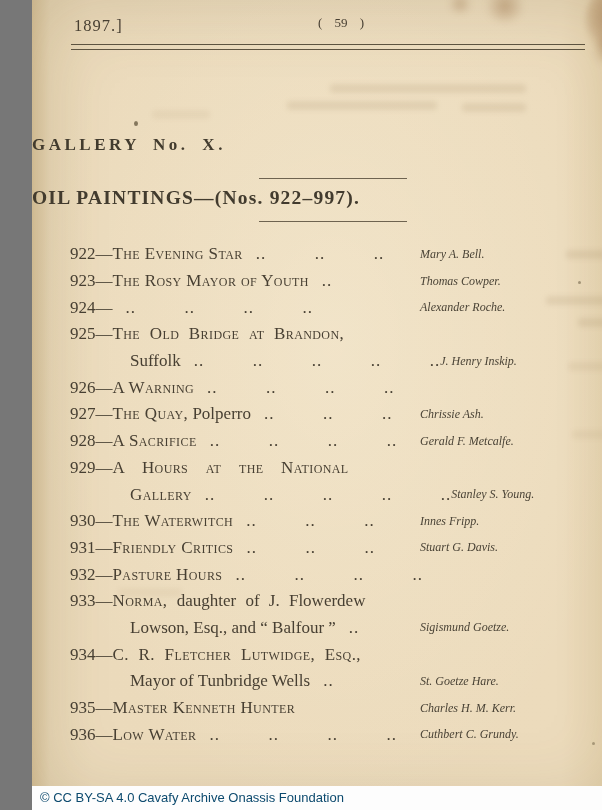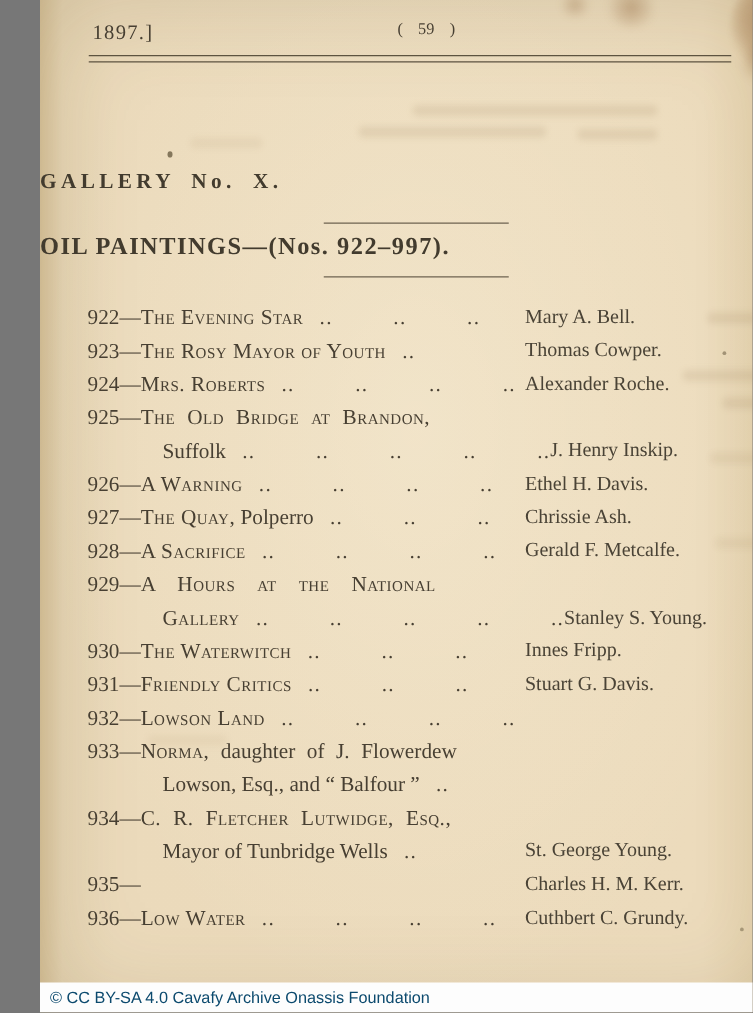--- a/index.html
+++ b/index.html
@@ -49,21 +49,21 @@
               color:#423b2e; z-index:2; }
 
   
   .entries { position:absolute; left:38px; right:40px; top:241px; font-size:17px; z-index:2; }
   .row { display:flex; align-items:center; height:26.7px; white-space:pre; }
   .row.indent { padding-left:60px; }
   .sc { font-variant:small-caps; letter-spacing:.4px; }
   .sp1 .title-seg { word-spacing:5px; }
   .sp2 .title-seg { word-spacing:13px; letter-spacing:1.5px; }
   .dots { margin-left:13px; word-spacing:19px; letter-spacing:1px; }
-  .artist { margin-left:auto; min-width:174px; font-size:16px; color:#4a4336; }
+  .artist { margin-left:auto; min-width:174px; font-style:italic; font-size:12px; color:#4a4336; }
 
   
   .credit-bar { position:absolute; left:0; right:0; bottom:0; height:24px; background:#fdfdfd;
                 z-index:4; font-family:"Liberation Sans","DejaVu Sans",sans-serif;
                 font-size:13px; line-height:24px; color:#3d3d3d; padding-left:8px; }
 </style>
 </head>
 <body>
 
 <div class="page" style="color: rgb(71, 63, 50); margin-left: 32px;">
@@ -92,35 +92,35 @@
   <div class="double-rule"></div>
 
   <h1 class="title" style="color: rgb(66, 59, 46);">GALLERY No. X.</h1>
   <div class="short-rule r1"></div>
   <h2 class="subtitle" style="color: rgb(66, 59, 46);">OIL PAINTINGS—(Nos. 922–997).</h2>
   <div class="short-rule r2"></div>
 
   <div class="entries" id="entries">
       <div class="row"><span class="num">922—</span><span class="title-seg"><span class="sc">The Evening Star</span></span><span class="dots">..  ..  ..</span><span class="artist">Mary A. Bell.</span></div>
       <div class="row"><span class="num">923—</span><span class="title-seg"><span class="sc">The Rosy Mayor of Youth</span></span><span class="dots">..</span><span class="artist">Thomas Cowper.</span></div>
-      <div class="row"><span class="num">924—</span><span class="title-seg"><span class="sc">Mrs. Roberts</span></span><span class="dots">..  ..  ..  ..</span><span class="artist">Alexander Roche.</span></div>
+      <div class="row"><span class="num">924—</span><span class="dots">..  ..  ..  ..</span><span class="artist">Alexander Roche.</span></div>
       <div class="row sp1"><span class="num">925—</span><span class="title-seg"><span class="sc">The Old Bridge at Brandon,</span></span></div>
       <div class="row indent"><span class="title-seg"><span class="rm">Suffolk</span></span><span class="dots">..  ..  ..  ..  ..</span><span class="artist">J. Henry Inskip.</span></div>
-      <div class="row"><span class="num">926—</span><span class="title-seg"><span class="sc">A Warning</span></span><span class="dots">..  ..  ..  ..</span><span class="artist">Ethel H. Davis.</span></div>
+      <div class="row"><span class="num">926—</span><span class="title-seg"><span class="sc">A Warning</span></span><span class="dots">..  ..  ..  ..</span></div>
       <div class="row"><span class="num">927—</span><span class="title-seg"><span class="sc">The Quay,</span><span class="rm"> Polperro</span></span><span class="dots">..  ..  ..</span><span class="artist">Chrissie Ash.</span></div>
       <div class="row"><span class="num">928—</span><span class="title-seg"><span class="sc">A Sacrifice</span></span><span class="dots">..  ..  ..  ..</span><span class="artist">Gerald F. Metcalfe.</span></div>
       <div class="row sp2"><span class="num">929—</span><span class="title-seg"><span class="sc">A Hours at the National</span></span></div>
       <div class="row indent"><span class="title-seg"><span class="sc">Gallery</span></span><span class="dots">..  ..  ..  ..  ..</span><span class="artist">Stanley S. Young.</span></div>
       <div class="row"><span class="num">930—</span><span class="title-seg"><span class="sc">The Waterwitch</span></span><span class="dots">..  ..  ..</span><span class="artist">Innes Fripp.</span></div>
       <div class="row"><span class="num">931—</span><span class="title-seg"><span class="sc">Friendly Critics</span></span><span class="dots">..  ..  ..</span><span class="artist">Stuart G. Davis.</span></div>
-      <div class="row"><span class="num">932—</span><span class="title-seg"><span class="sc">Lowson Land</span></span><span class="dots">..  ..  ..  ..</span></div>
+      <div class="row"><span class="num">932—</span><span class="title-seg"><span class="sc">Pasture Hours</span></span><span class="dots">..  ..  ..  ..</span></div>
       <div class="row sp1"><span class="num">933—</span><span class="title-seg"><span class="sc">Norma,</span><span class="rm"> daughter of J. Flowerdew</span></span></div>
-      <div class="row indent"><span class="title-seg"><span class="rm">Lowson, Esq., and “ Balfour ”</span></span><span class="dots">..</span></div>
+      <div class="row indent"><span class="title-seg"><span class="rm">Lowson, Esq., and “ Balfour ”</span></span><span class="dots">..</span><span class="artist">Sigismund Goetze.</span></div>
       <div class="row sp1"><span class="num">934—</span><span class="title-seg"><span class="sc">C. R. Fletcher Lutwidge, Esq.,</span></span></div>
-      <div class="row indent"><span class="title-seg"><span class="rm">Mayor of Tunbridge Wells</span></span><span class="dots">..</span><span class="artist">St. George Young.</span></div>
-      <div class="row"><span class="num">935—</span><span class="artist">Charles H. M. Kerr.</span></div>
+      <div class="row indent"><span class="title-seg"><span class="rm">Mayor of Tunbridge Wells</span></span><span class="dots">..</span><span class="artist">St. Goetze Hare.</span></div>
+      <div class="row"><span class="num">935—</span><span class="title-seg"><span class="sc">Master Kenneth Hunter</span></span><span class="artist">Charles H. M. Kerr.</span></div>
       <div class="row"><span class="num">936—</span><span class="title-seg"><span class="sc">Low Water</span></span><span class="dots">..  ..  ..  ..</span><span class="artist">Cuthbert C. Grundy.</span></div>
     </div>
 
   <div class="credit-bar" style="background: rgb(253, 253, 253); color: #0c4a6e;">
     <span>© CC BY-SA 4.0 Cavafy Archive Onassis Foundation</span>
   </div>
 </div>
 
 </body></html>

